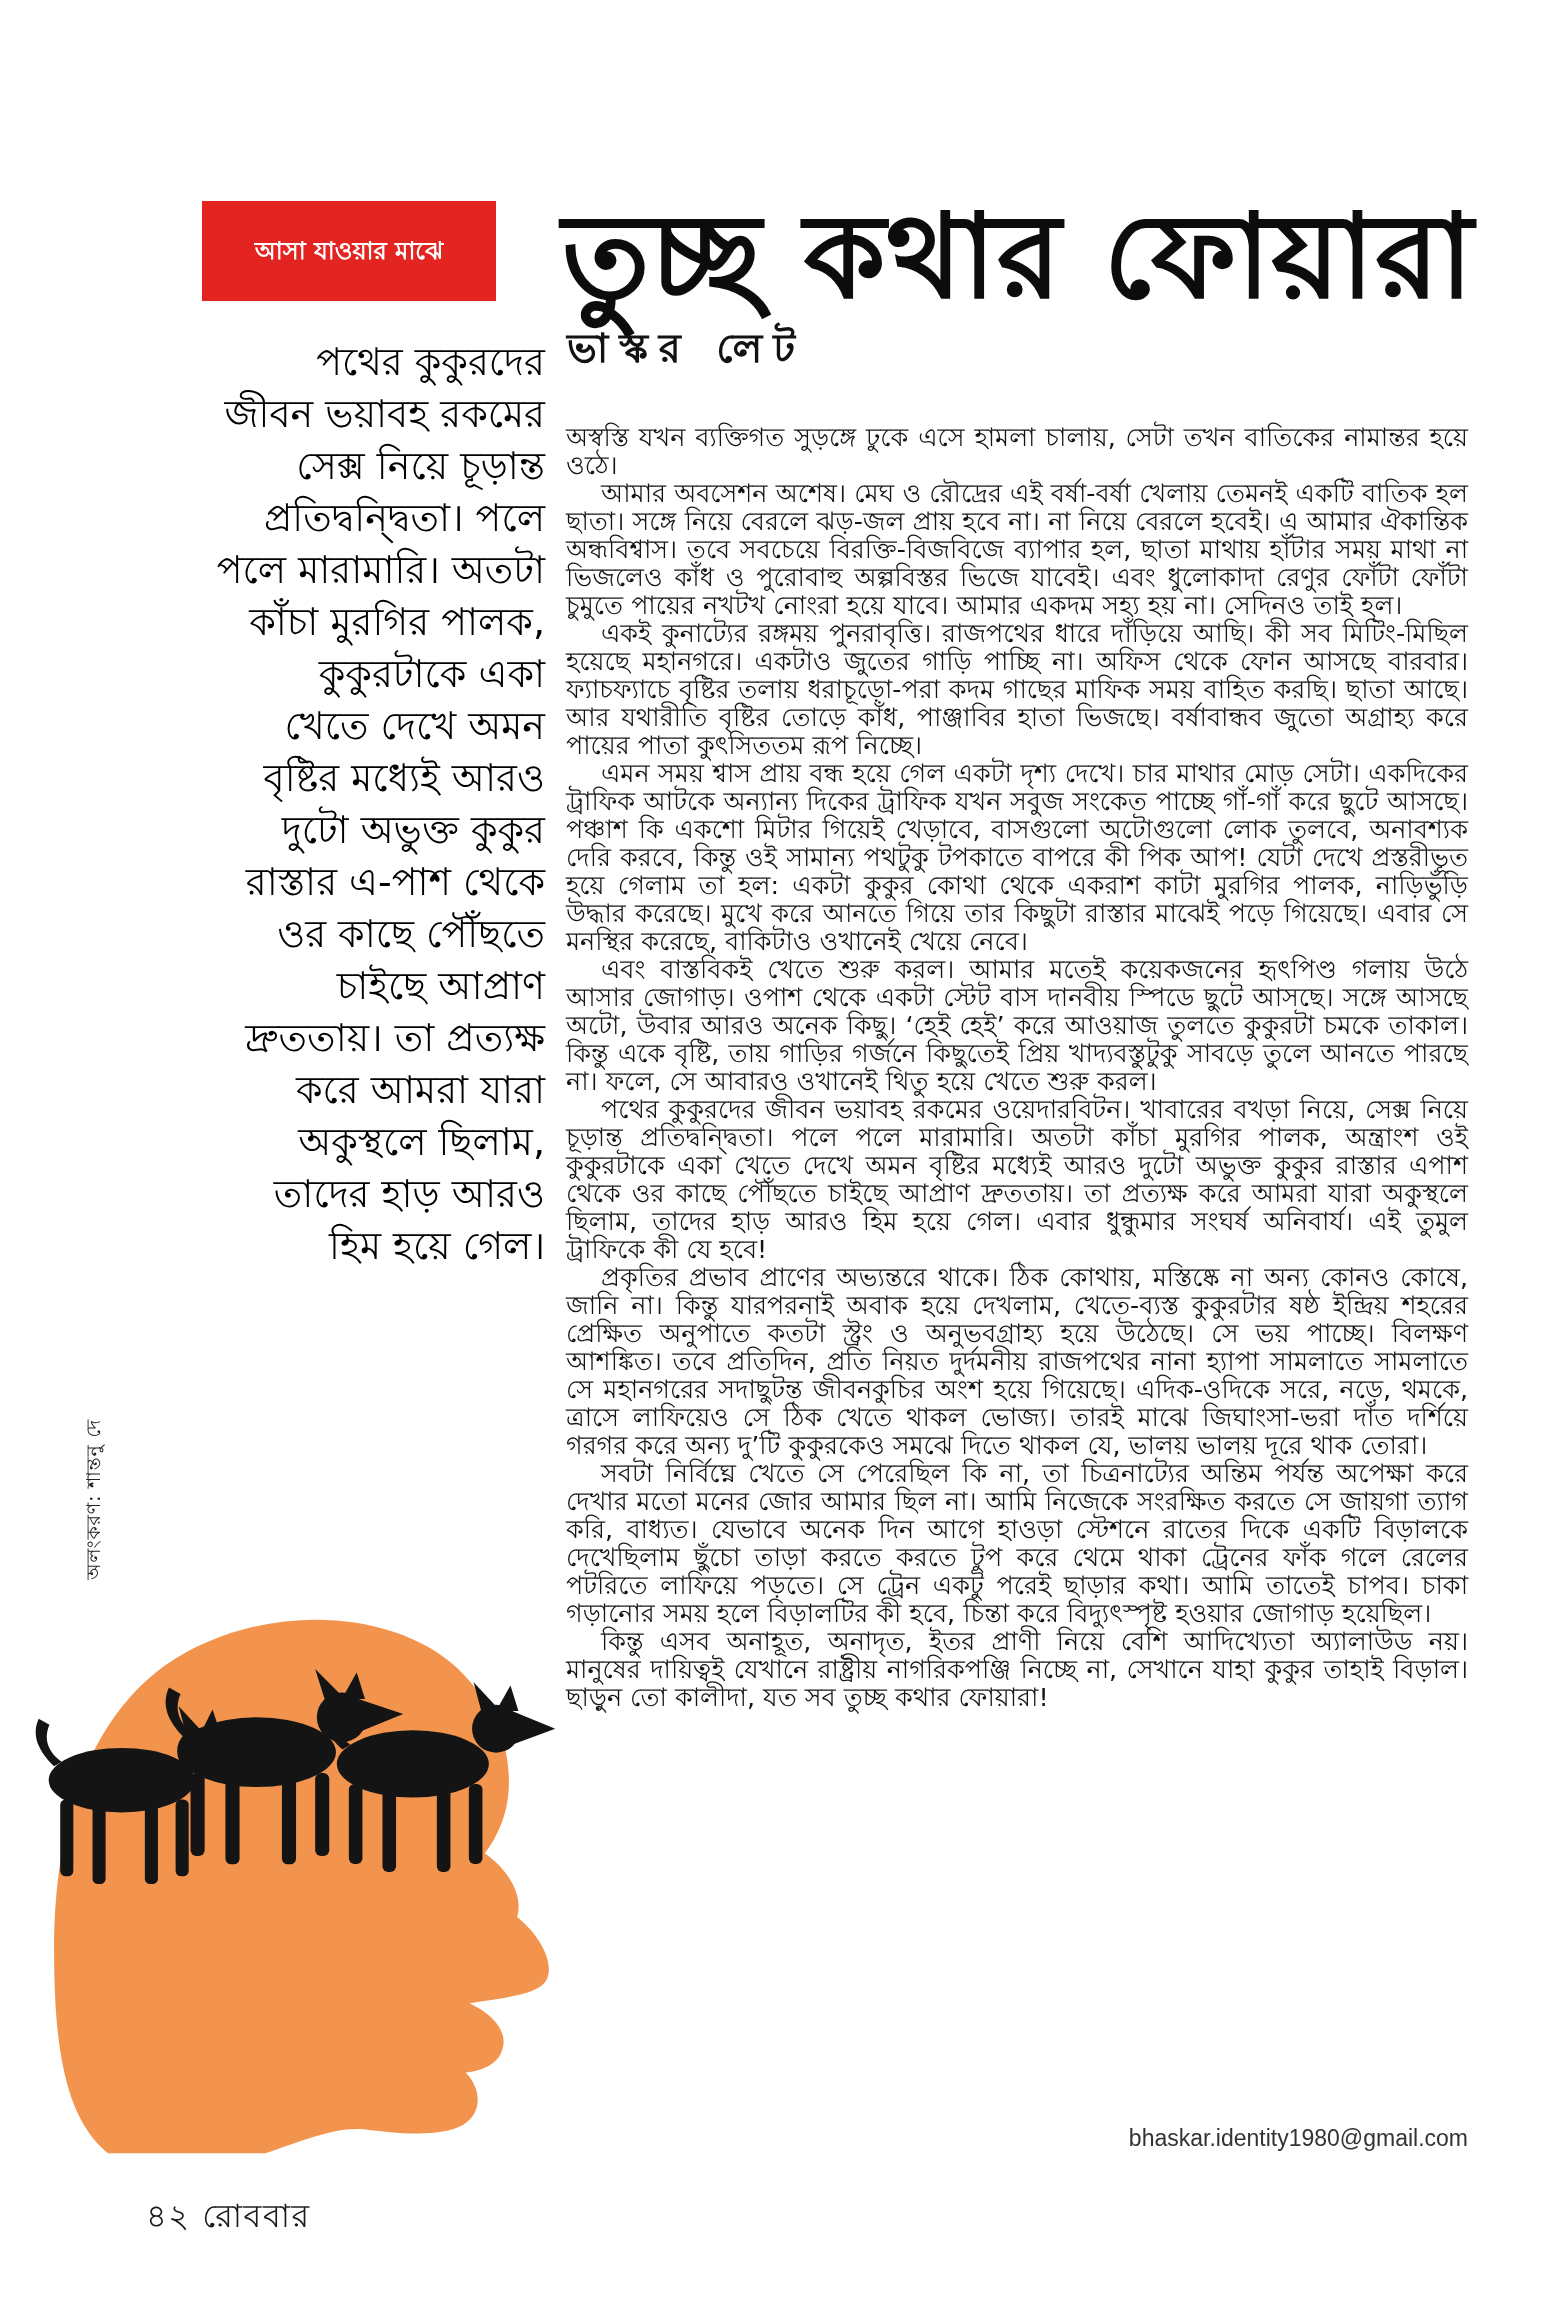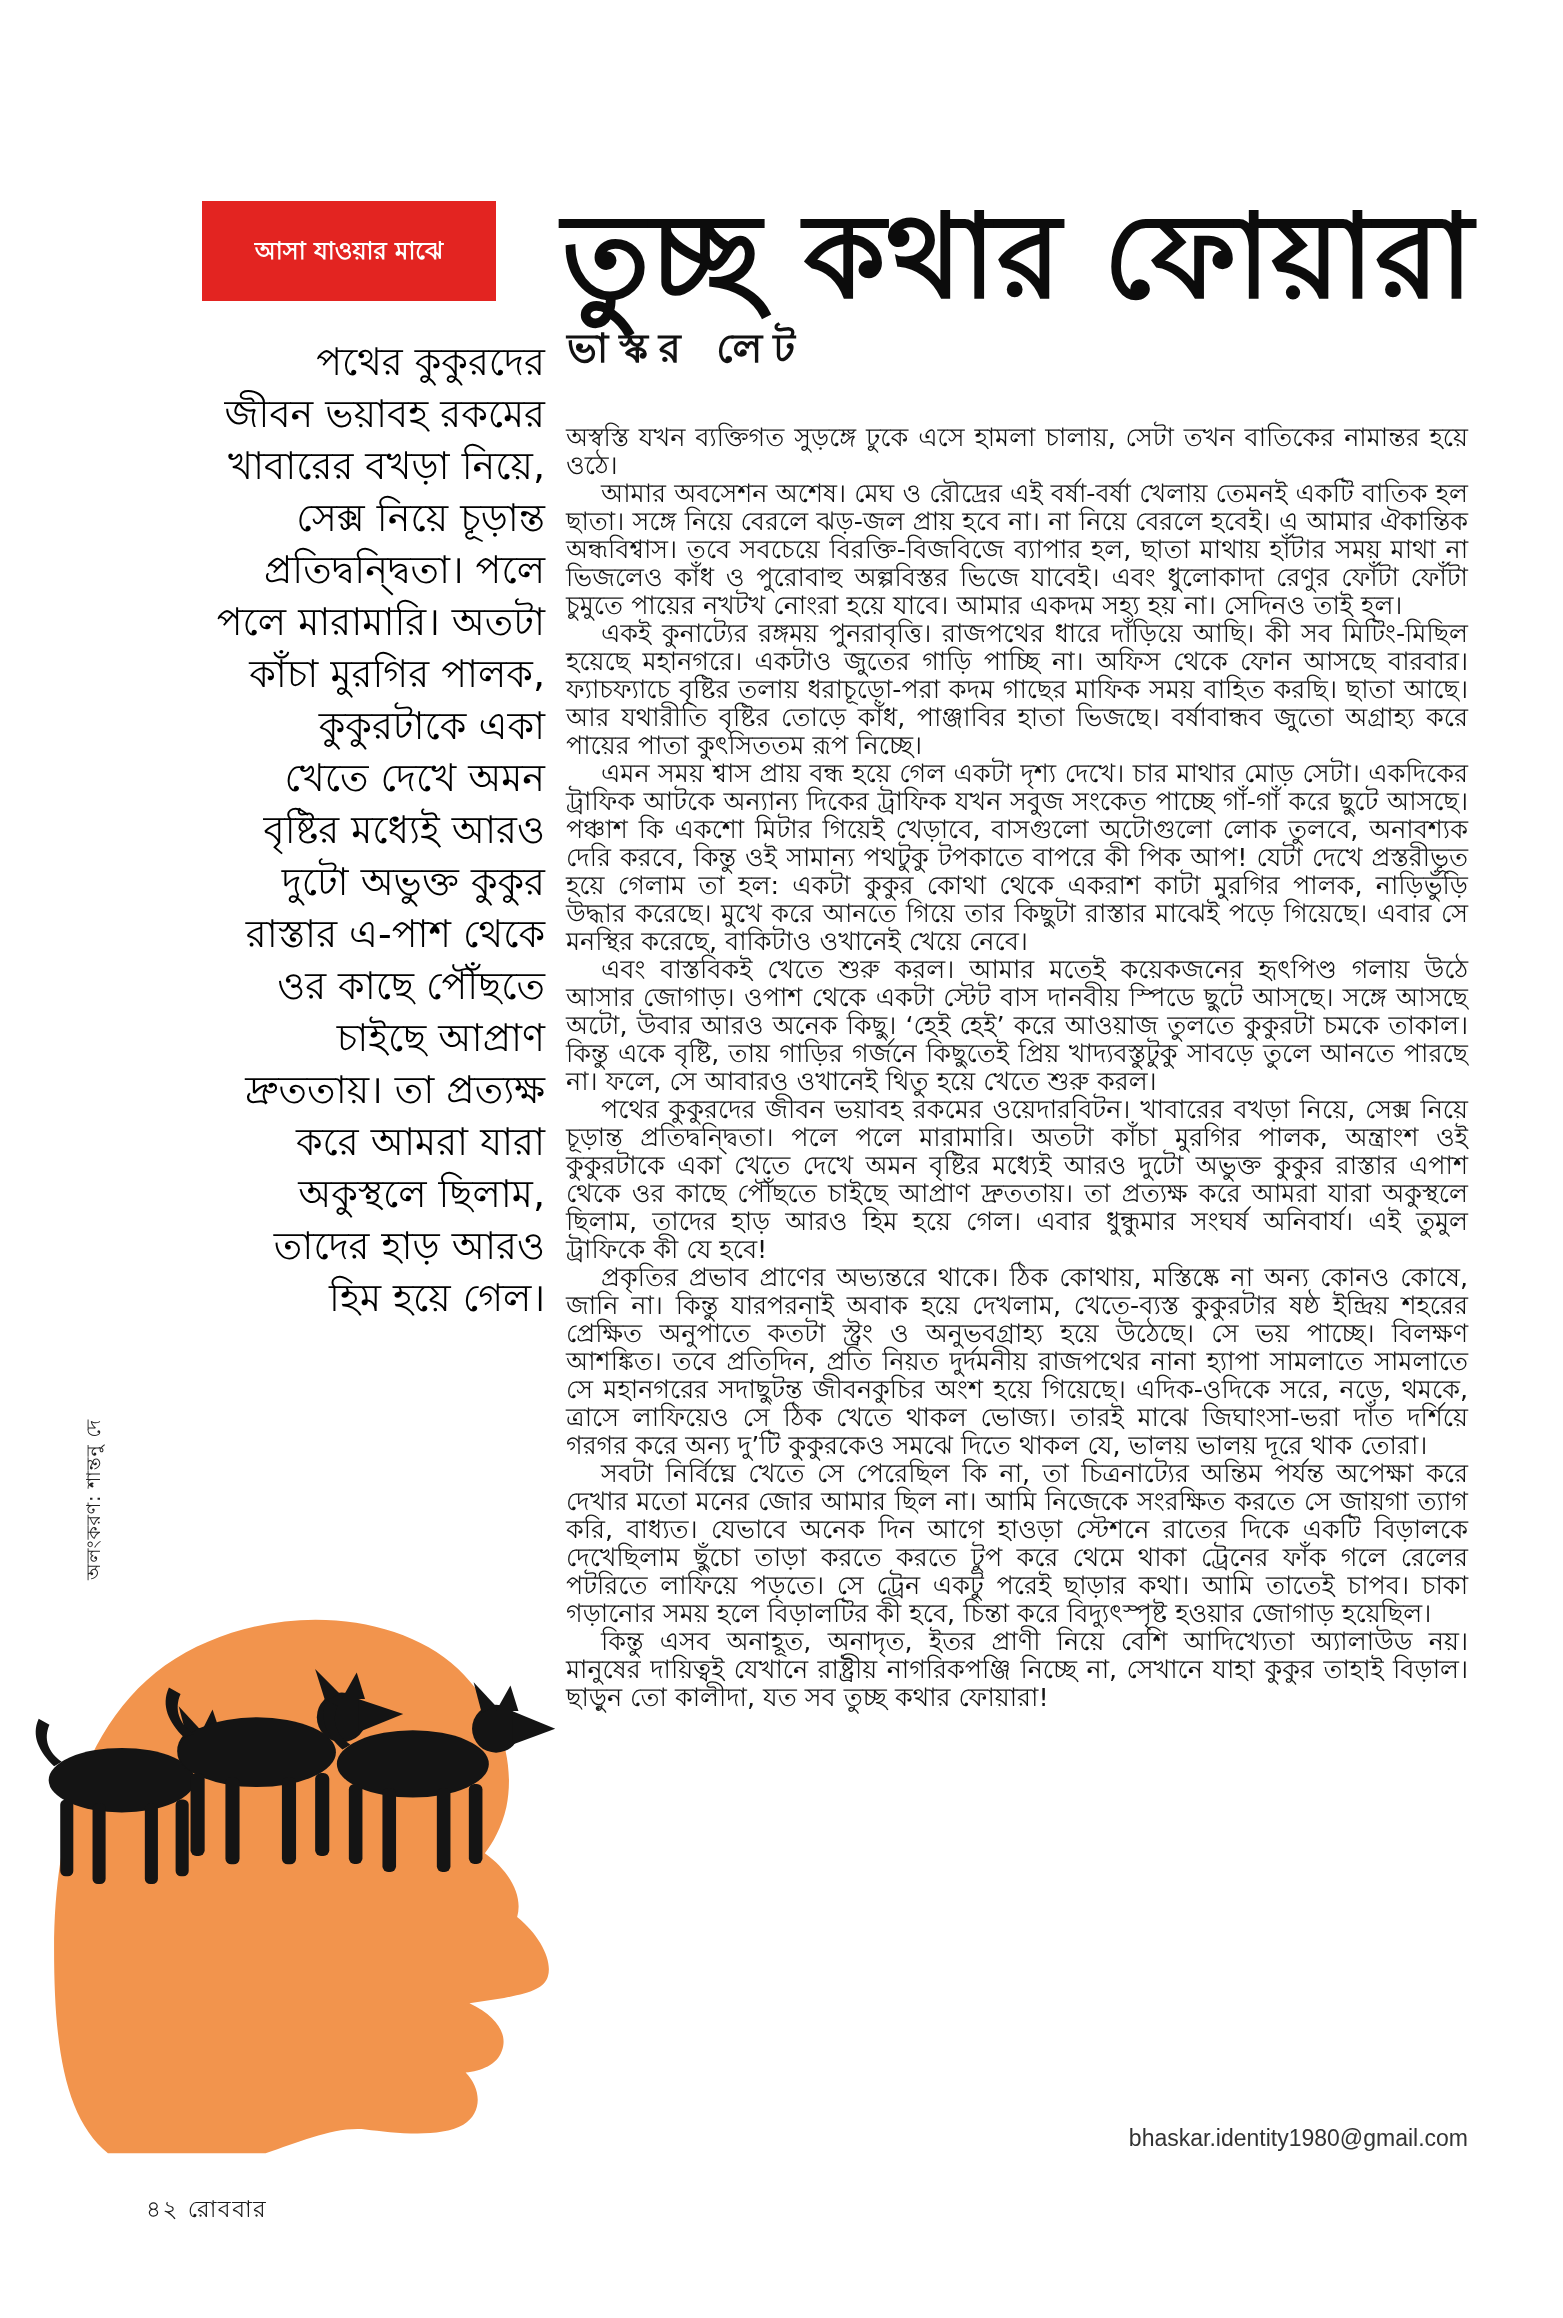--- a/index.html
+++ b/index.html
@@ -44,38 +44,37 @@
   .body-col p.first{text-indent:0;}
   .illustration{
     position:absolute;left:31px;top:1580px;width:600px;height:585px;
   }
   .email{
     position:absolute;right:95px;top:2125px;
     font-size:23px;color:#333;font-family:"Liberation Sans",sans-serif;
   }
   .page-footer{
     position:absolute;left:146px;top:2191px;
-    font-size:23px;color:#1a1a1a;letter-spacing:1.5px;
+    font-size:32px;color:#1a1a1a;letter-spacing:1.5px;
   }
 </style>
 </head>
 <body>
 
 <div id="page">
 
   <div class="kicker" style="background: rgb(227, 36, 33);">আসা যাওয়ার মাঝে</div>
 
   <h1 class="headline">তুচ্ছ কথার ফোয়ারা</h1>
 
   <div class="byline">ভাস্কর লেট</div>
 
   <div class="pullquote">
       <span class="pq-line">পথের কুকুরদের</span>
       <span class="pq-line">জীবন ভয়াবহ রকমের</span>
-      <span class="pq-line">খাবারের বখড়া নিয়ে,</span>
       <span class="pq-line">সেক্স নিয়ে চূড়ান্ত</span>
       <span class="pq-line">প্রতিদ্বন্দ্বিতা। পলে</span>
       <span class="pq-line">পলে মারামারি। অতটা</span>
       <span class="pq-line">কাঁচা মুরগির পালক,</span>
       <span class="pq-line">কুকুরটাকে একা</span>
       <span class="pq-line">খেতে দেখে অমন</span>
       <span class="pq-line">বৃষ্টির মধ্যেই আরও</span>
       <span class="pq-line">দুটো অভুক্ত কুকুর</span>
       <span class="pq-line">রাস্তার এ-পাশ থেকে</span>
       <span class="pq-line">ওর কাছে পৌঁছতে</span>

